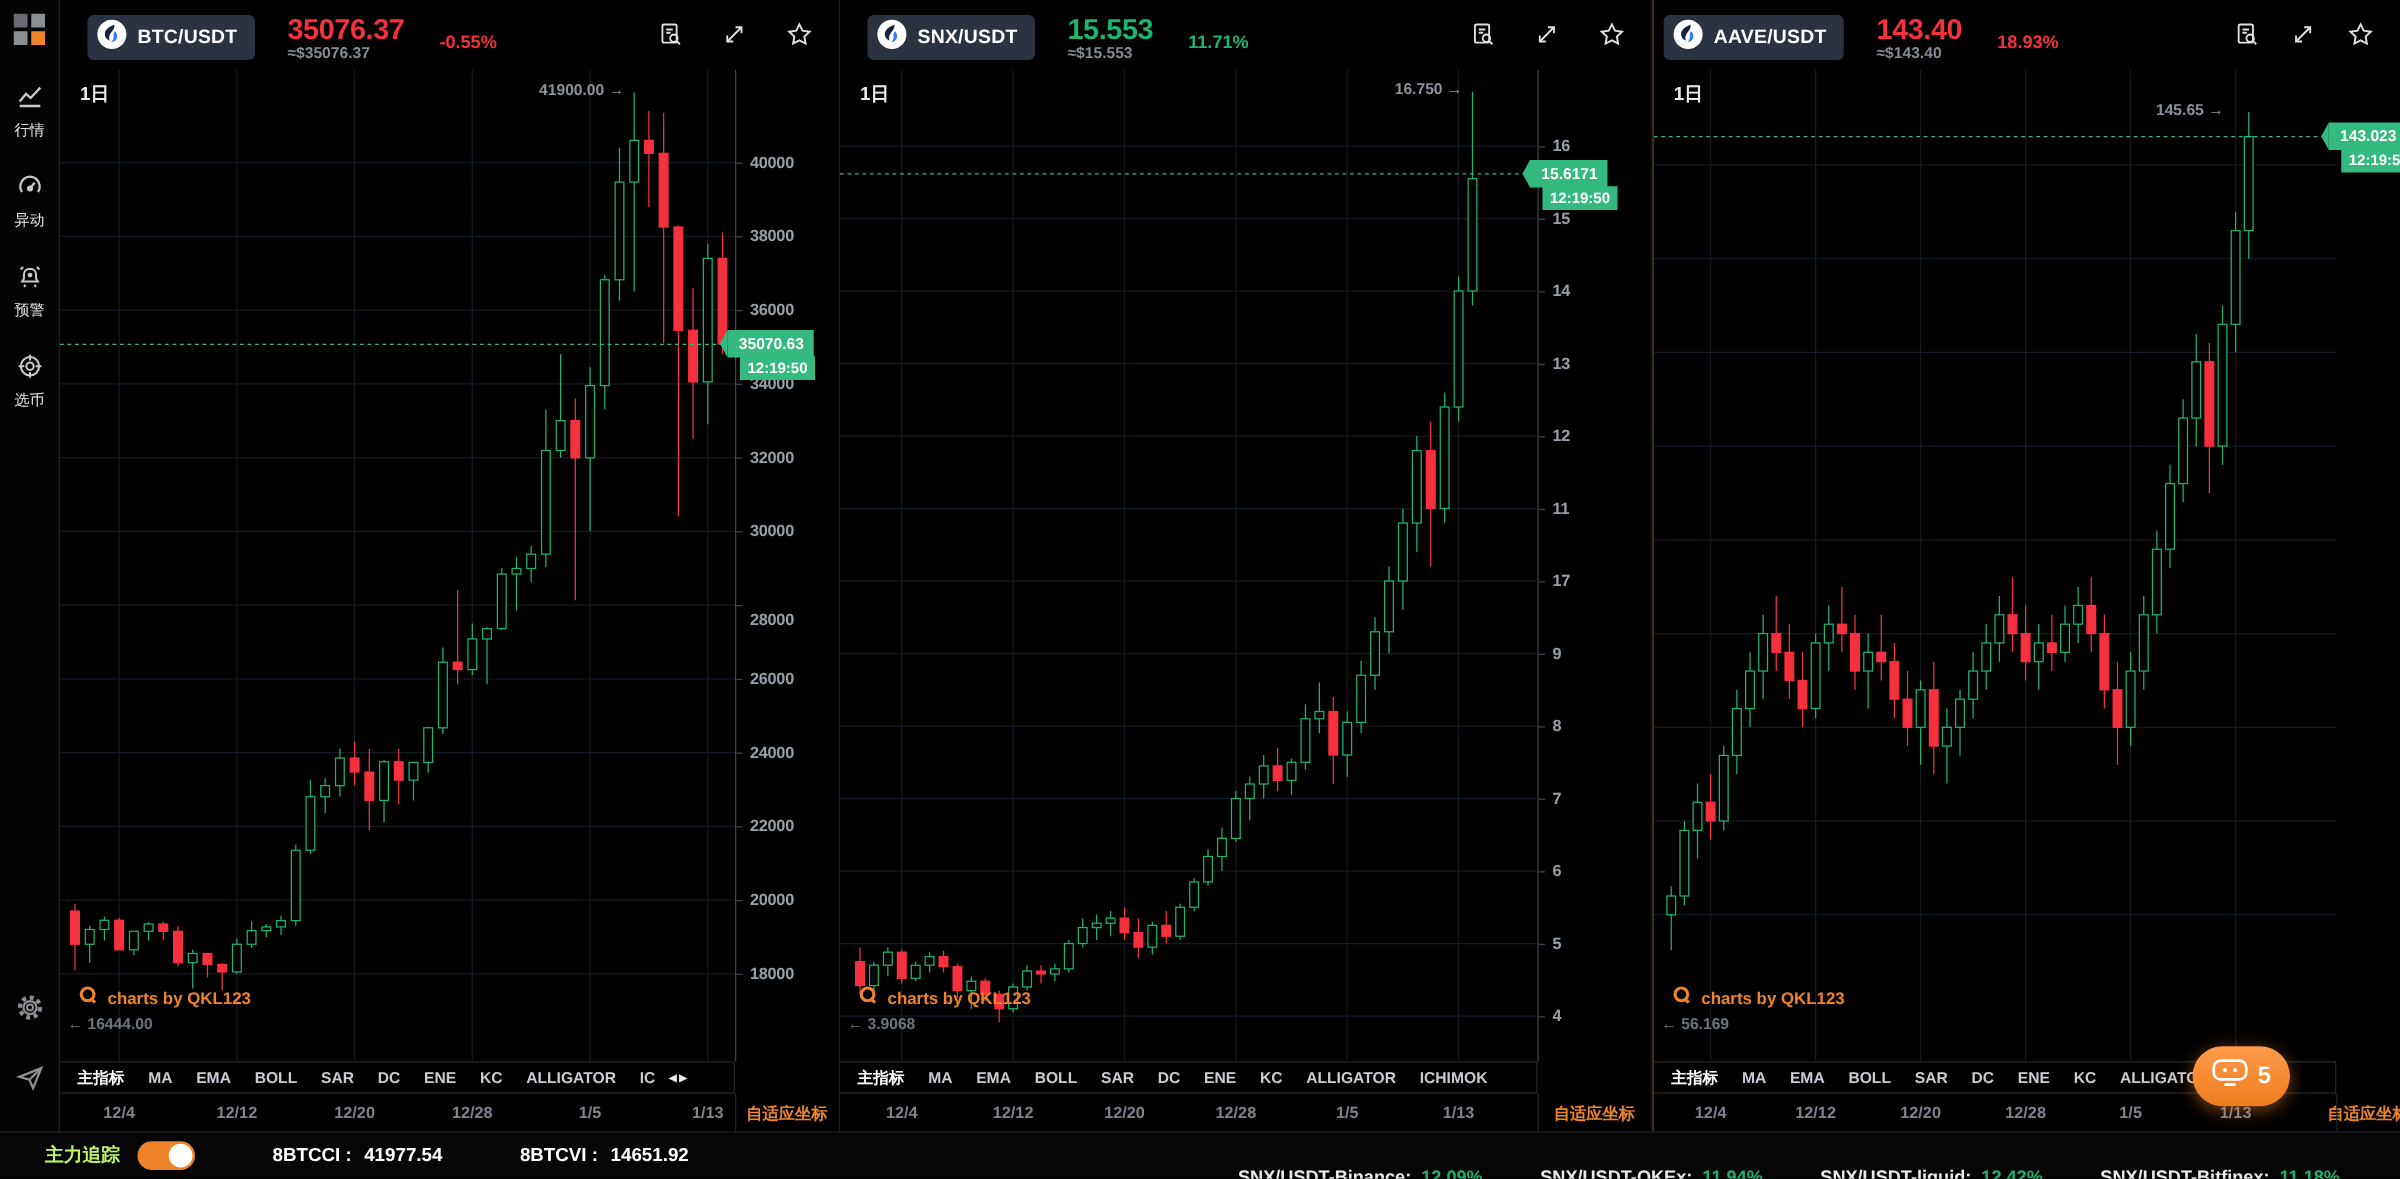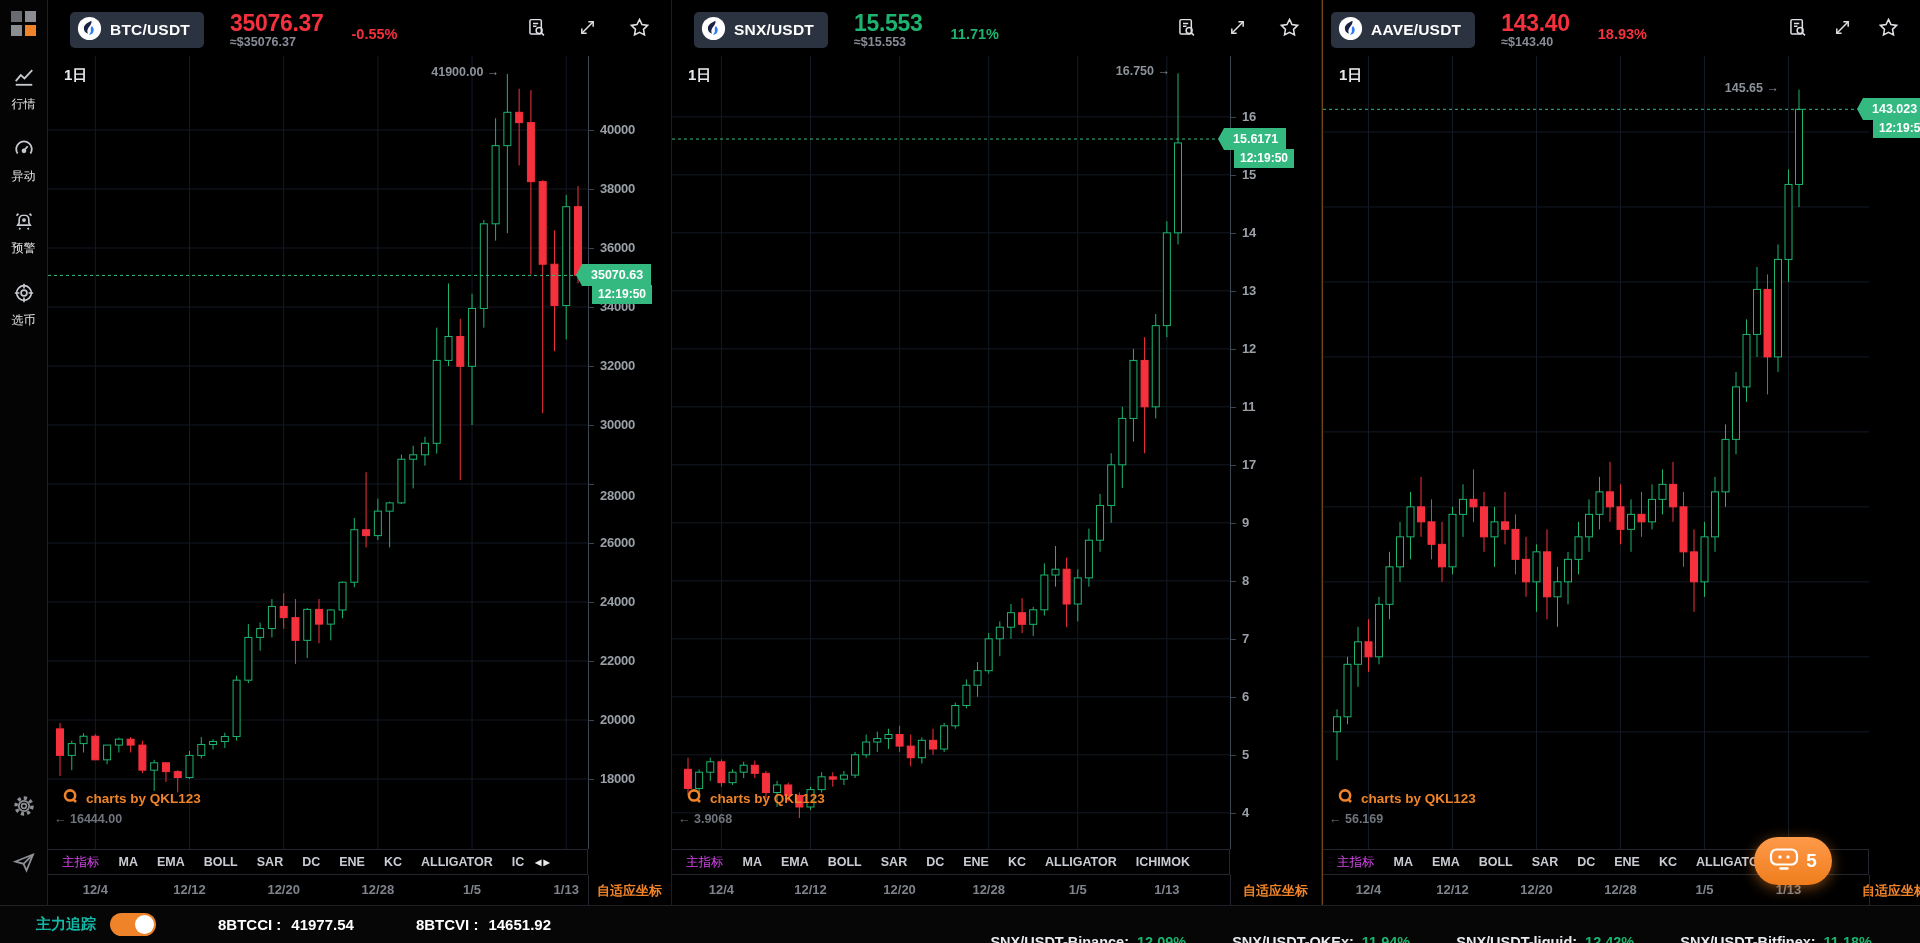--- a/index.html
+++ b/index.html
@@ -63,37 +63,37 @@
   .price-tag::before { content:''; position:absolute; left:-6px; top:0;
                border-top:11px solid transparent; border-bottom:11px solid transparent;
                border-right:6px solid var(--tag); }
   .time-tag { position:absolute; left:calc(var(--plotw) + 4px); background:var(--tag); color:#fff;
               font-size:12px; font-weight:bold; padding:2px 6px 3px; z-index:5; white-space:nowrap; }
 
   .ind-bar { height:26px; width:var(--plotw); border-top:1px solid var(--rowborder);
              border-bottom:1px solid var(--rowborder); border-right:1px solid var(--rowborder);
              display:flex; align-items:center; gap:19px; padding-left:14px; font-size:12.5px;
              font-weight:bold; color:#c9ccd2; overflow:hidden; white-space:nowrap; flex:none; }
-  .ind-title { color:#d946ef; font-weight:normal; flex:none; }
+  .ind-title { color:#ffffff; font-weight:bold; flex:none; }
   .ind { cursor:pointer; flex:none; }
   .pager { color:#e8eaed; font-size:8px; letter-spacing:2px; margin-left:-8px; flex:none; }
 
   .date-row { position:relative; height:30px; flex:none; }
   .date-row::after { content:''; position:absolute; left:var(--plotw); top:0; bottom:0;
                      border-left:1px solid var(--rowborder); }
   .dtick { position:absolute; top:7px; transform:translateX(-50%); font-size:13px; font-weight:bold;
            color:#7e838c; }
   .adaptive { position:absolute; left:calc(var(--plotw) + var(--axisw)/2 - 33px); top:7px;
               color:var(--orange); font-size:13px; font-weight:bold; white-space:nowrap; cursor:pointer; }
 
   
   .bottom-bar { position:absolute; left:0; bottom:0; width:1920px; height:38px; background:#060606;
                 border-top:1px solid #1d2025; display:flex; align-items:center;
                 padding:0 48px 0 36px; }
-  .bb-label { font-size:15px; font-weight:bold; color:#14b8a6; }
+  .bb-label { font-size:15px; font-weight:bold; color:#bef264; }
   .toggle { position:relative; width:46px; height:23px; border-radius:12px; background:var(--orange);
             margin-left:14px; cursor:pointer; }
   .knob { position:absolute; right:2px; top:2px; width:19px; height:19px; border-radius:50%; background:#fff; }
   .stat { margin-left:62px; display:flex; gap:10px; font-size:15px; font-weight:bold; color:#fff; }
   .tickers { margin-left:auto; display:flex; gap:46px; }
   .ticker { display:flex; gap:8px; font-size:14.5px; font-weight:bold; color:#e9eaee;margin-top:34px; }
   .ticker .val { color:var(--green); }
 
   
   .chat { position:absolute; left:1754px; top:837px; width:78px; height:48px; border-radius:26px;

